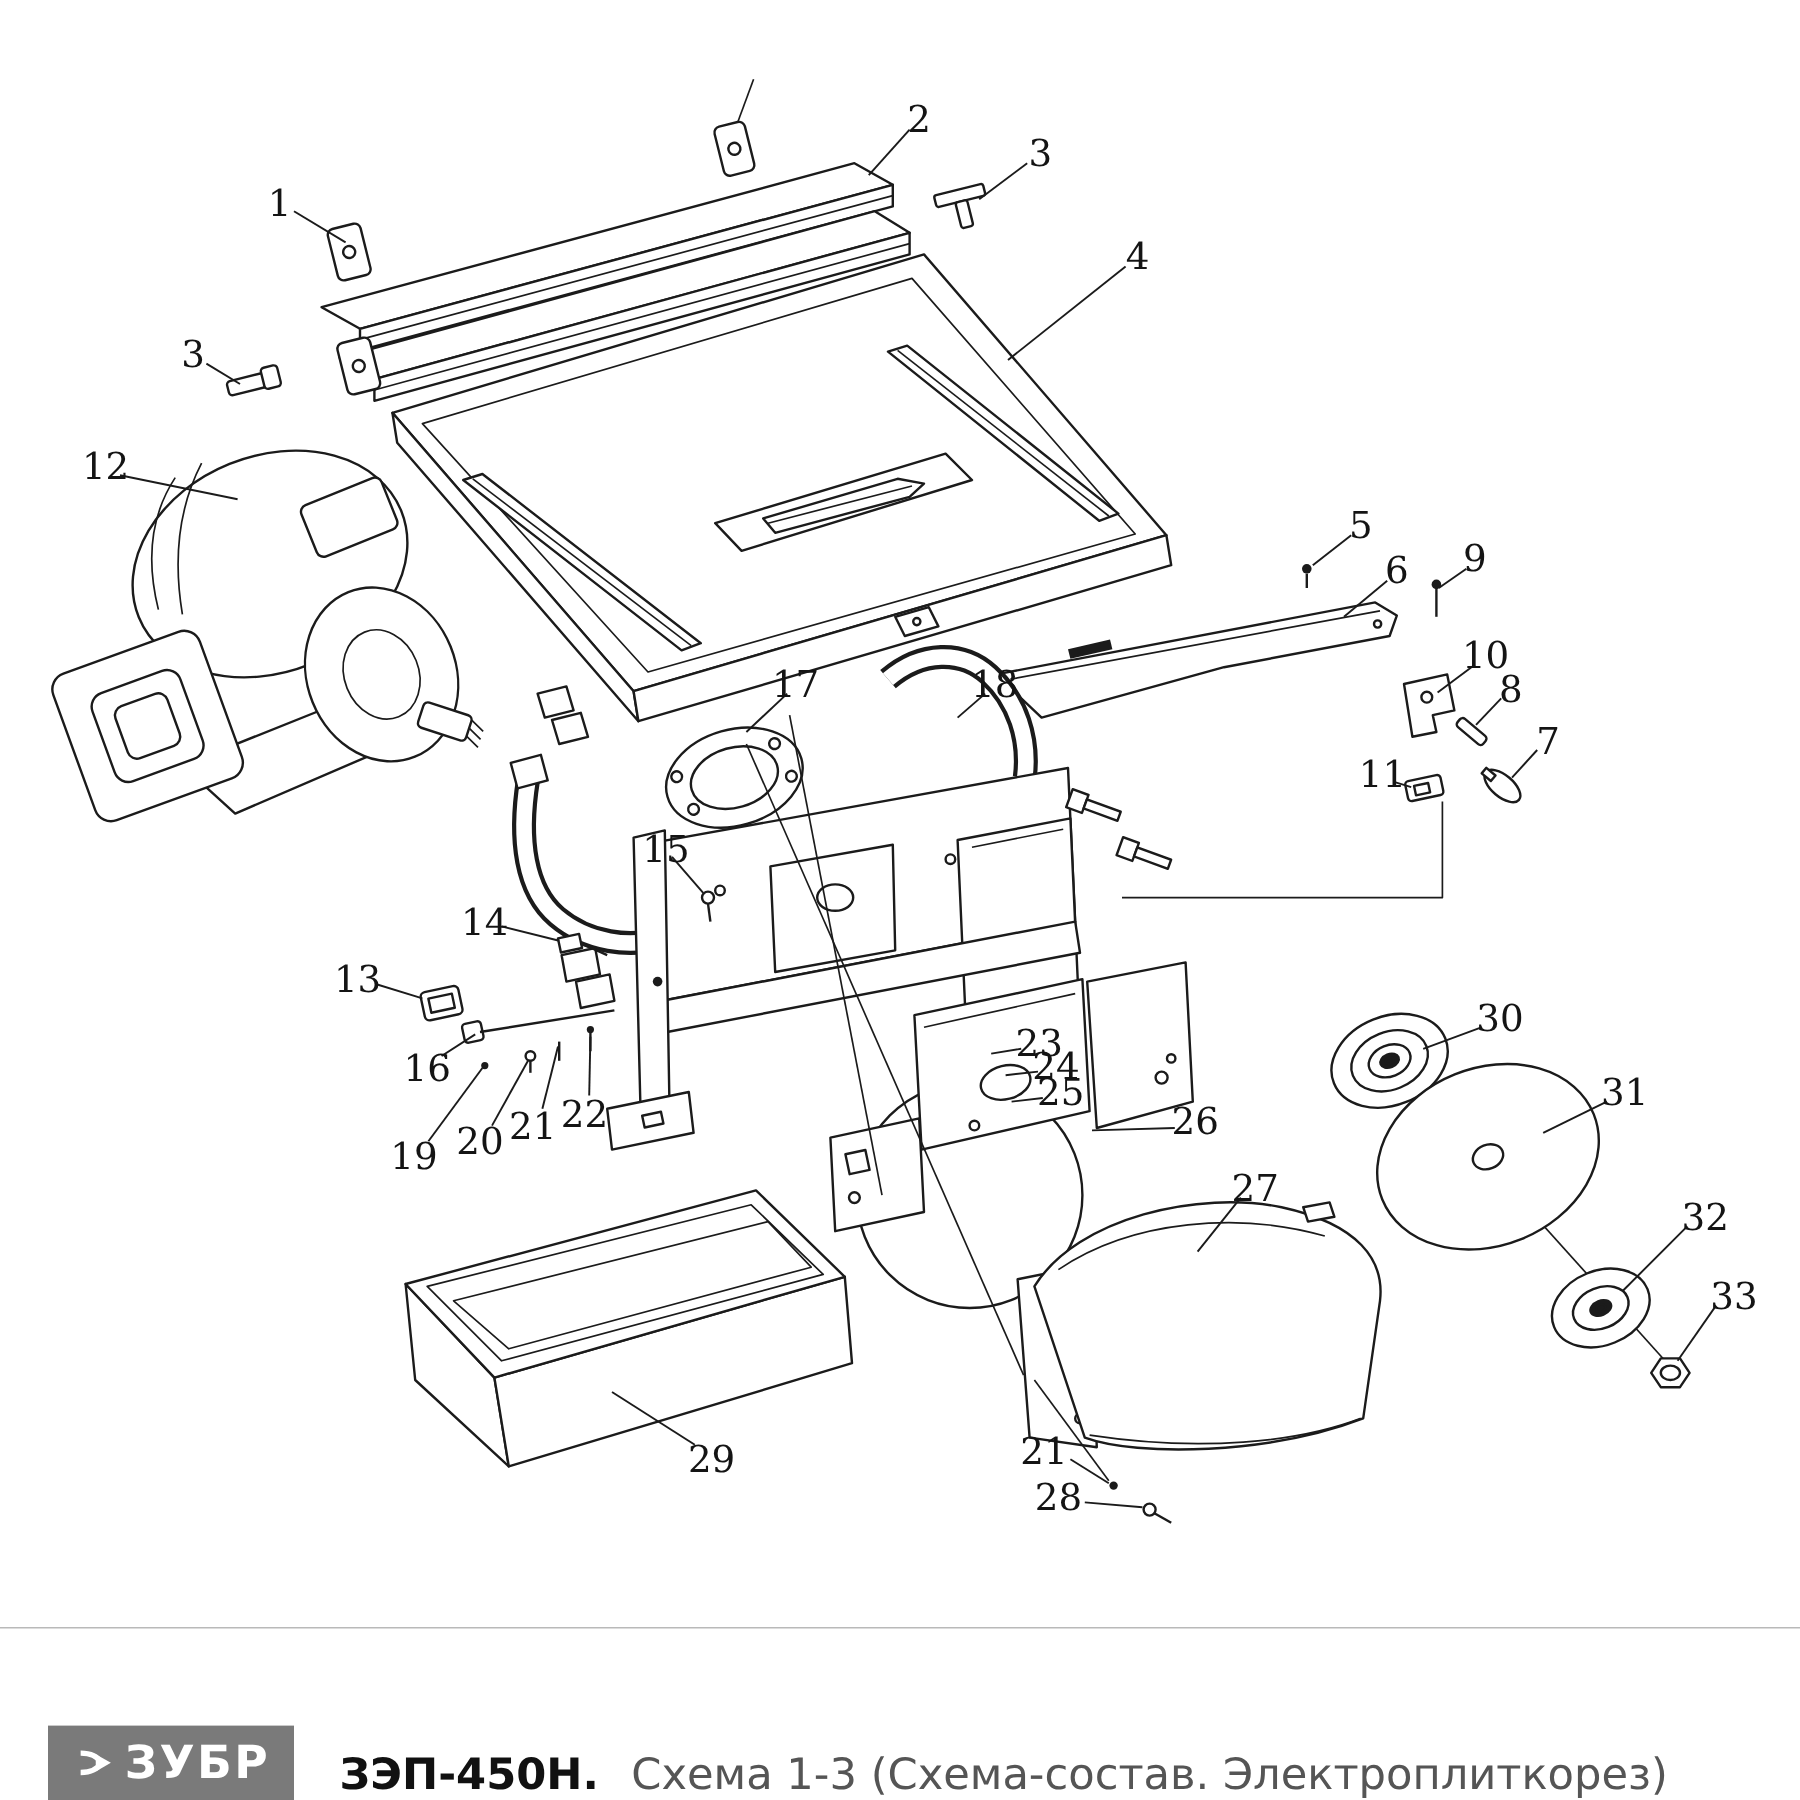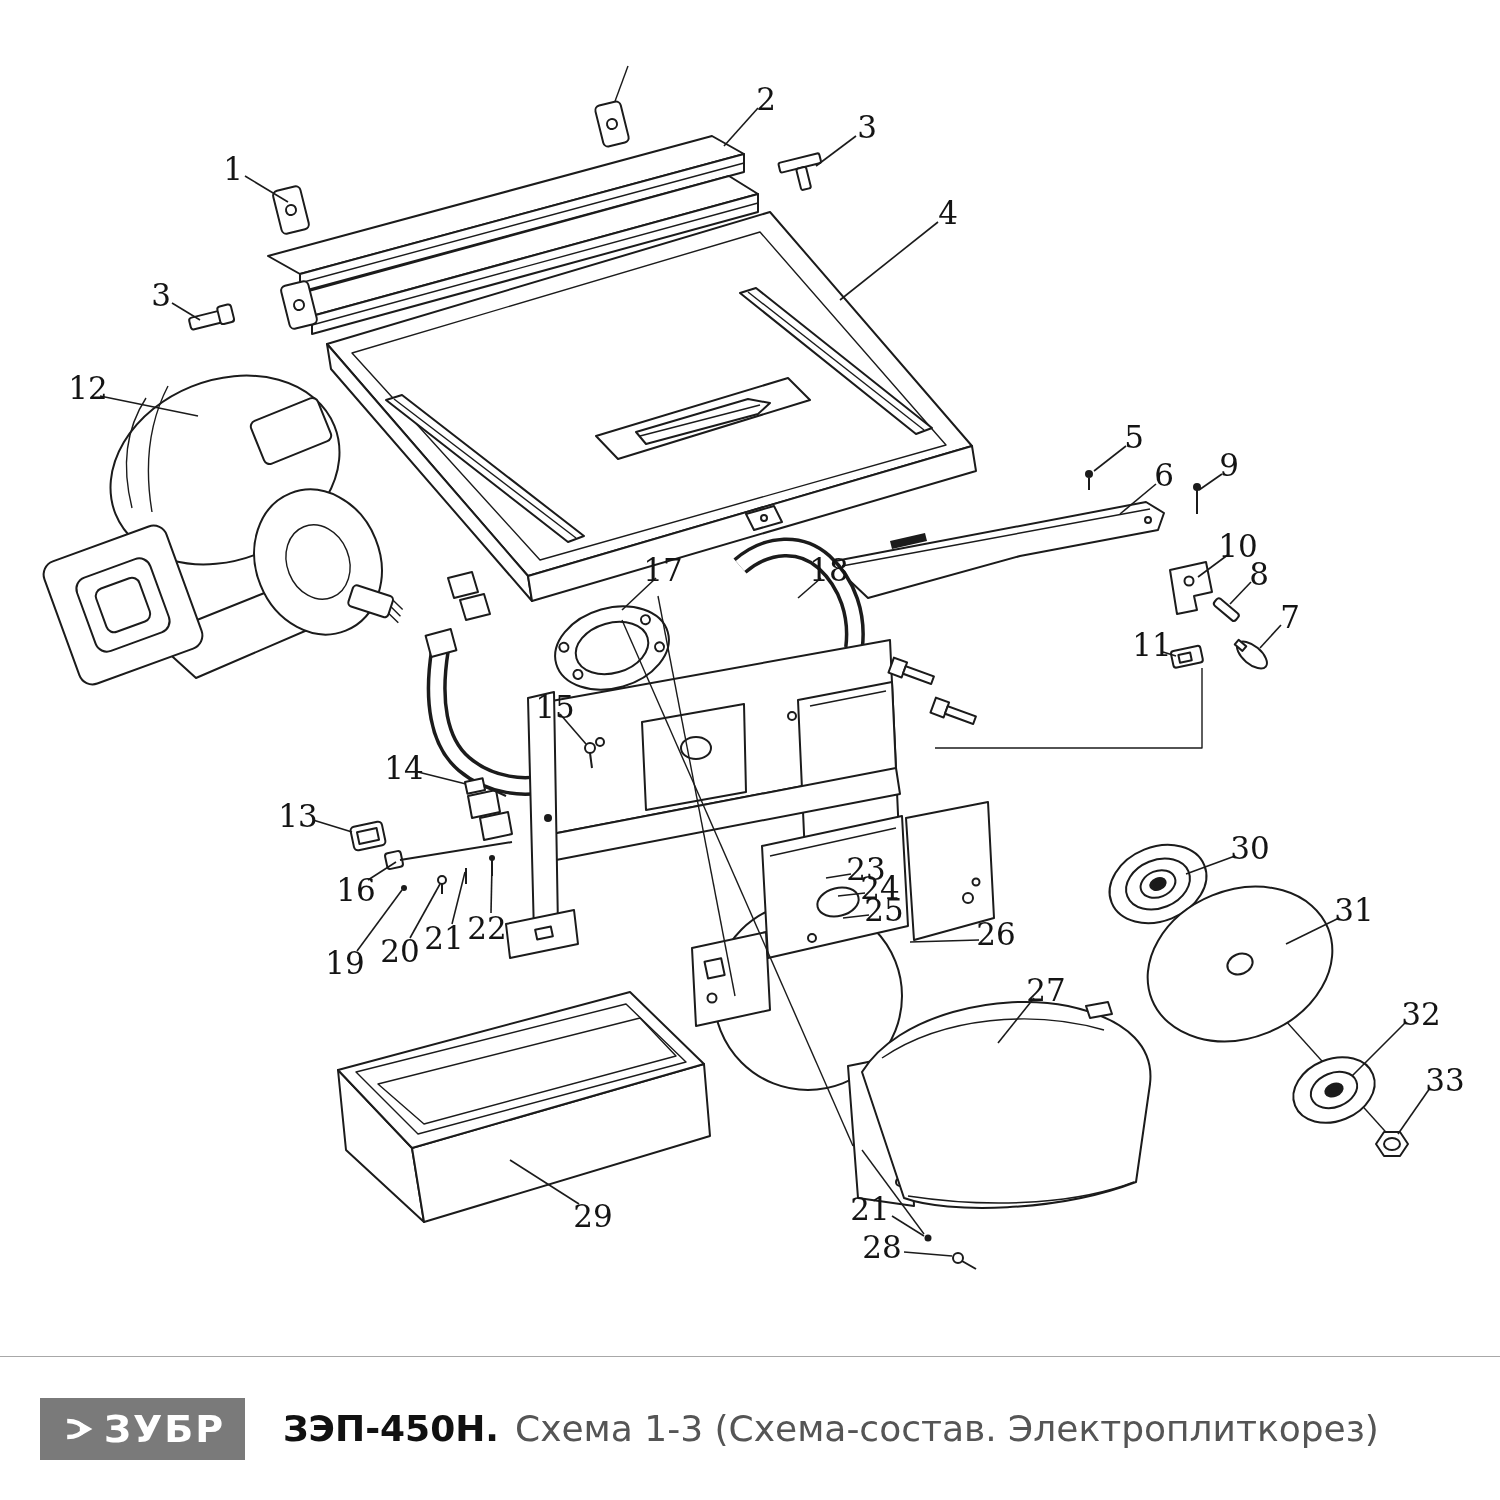--- a/index.html
+++ b/index.html
@@ -11,26 +11,26 @@
   .d .solid{fill:#ffffff;}
   .d .dark{fill:#1b1b1b;stroke:none;}
   .d .thin{stroke-width:1.4;}
   .d .leader{stroke-width:1.6;}
   .d .tube-outer{stroke:#1b1b1b;stroke-width:20;fill:none;stroke-linecap:butt;}
   .d .tube-inner{stroke:#ffffff;stroke-width:13;fill:none;stroke-linecap:butt;}
   .d text{fill:#141414;stroke:none;font-family:"DejaVu Serif",serif;font-size:31px;
         text-anchor:middle;}
   .divider{position:absolute;top:1356px;left:0;width:1500px;height:0;border-top:1px solid #a8a8a8;}
   .footer{position:absolute;top:1357px;left:0;width:1500px;height:143px;display:flex;
-        align-items:center;padding-left:40px;box-sizing:border-box;gap:38px;}
+        align-items:flex-end;padding-left:40px;box-sizing:border-box;gap:38px;}
   .logo-box{width:205px;height:62px;background:#7a7a7a;display:flex;align-items:center;
         justify-content:center;gap:8px;flex:0 0 auto;}
   .logo-text{color:#ffffff;font-weight:bold;font-size:38px;letter-spacing:2px;line-height:1;}
   .caption{font-size:36px;color:#555555;white-space:nowrap;}
-  .model{font-weight:bold;color:#111111;margin-right:16px;}
+  .model{font-weight:bold;color:#111111;margin-right:27px;}
 </style>
 </head>
 <body>
 
 <div class="page">
 
   <div class="diagram-area">
     <svg class="d" viewBox="0 0 1500 1356" width="1500" height="1356">
 
       <g>

